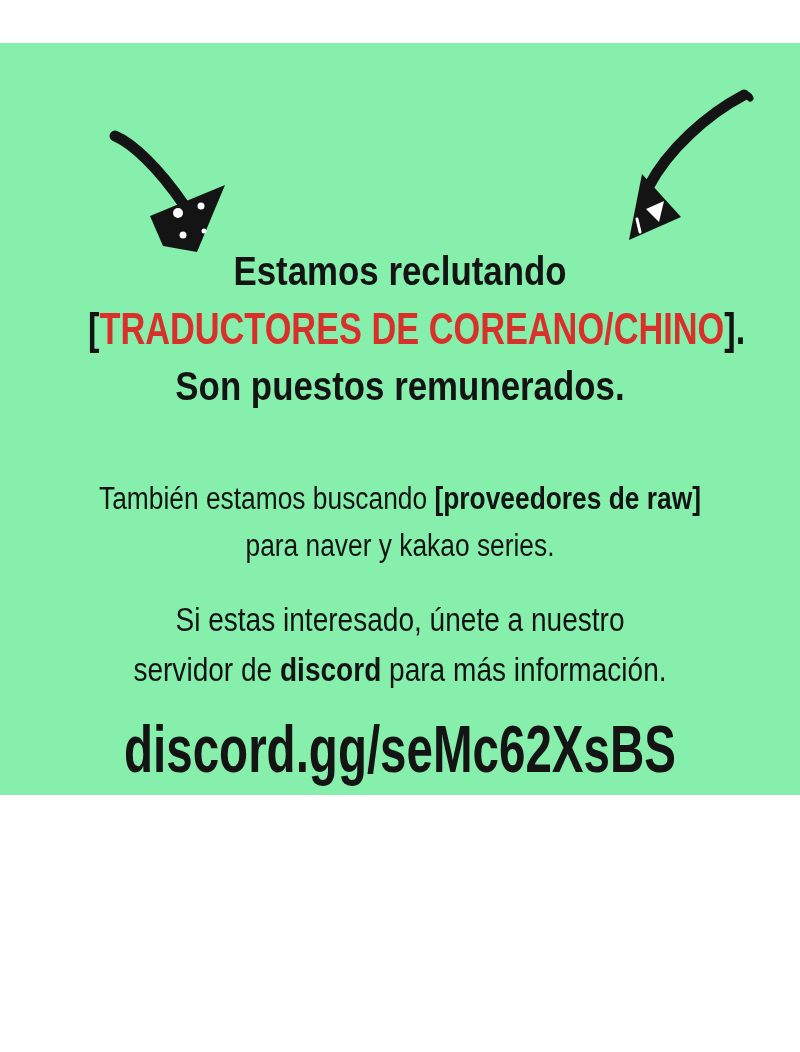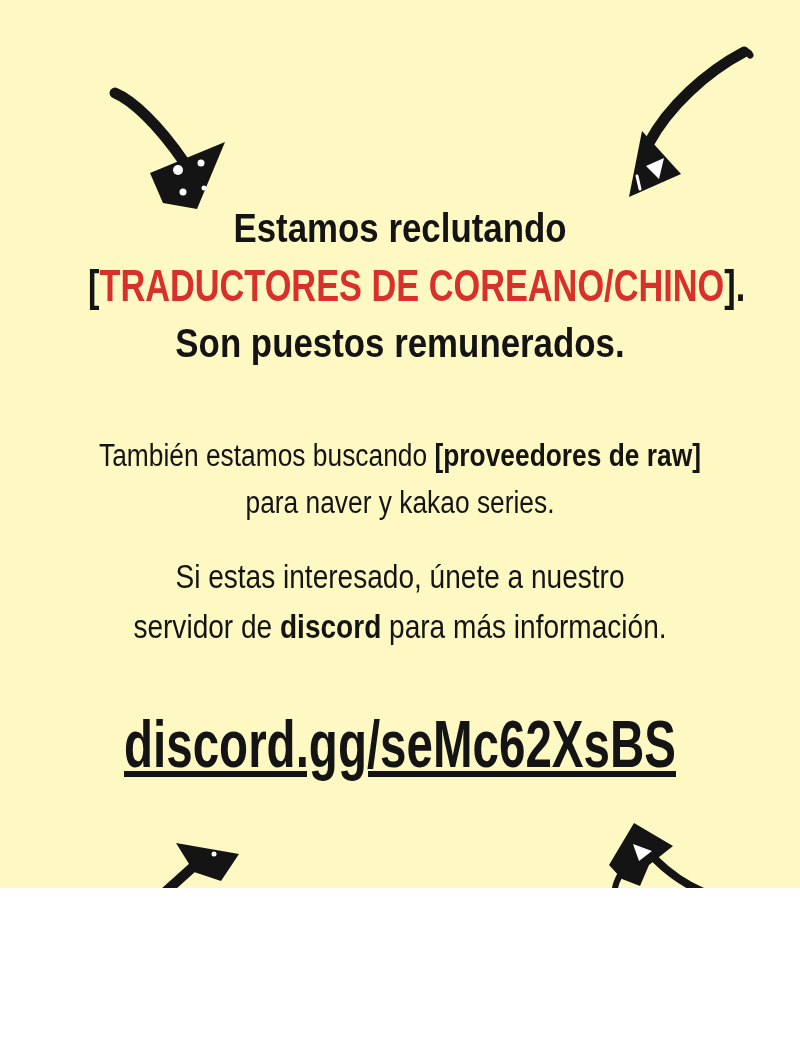--- a/index.html
+++ b/index.html
@@ -1,23 +1,24 @@
 <!DOCTYPE html>
 <html><head>
 <meta charset="utf-8">
 <style>
   html, body { margin: 0; padding: 0; background: #ffffff; }
   .page {
     position: relative;
     width: 800px;
-    height: 888px;
-    background: #fef9c3;
+    height: 752px;
+    background: #86efac;
     overflow: hidden;
     font-family: "Liberation Sans", sans-serif;
     color: #141414;
+    margin-top: 43px;
   }
   .arrows {
     position: absolute;
     left: 0; top: 0;
     width: 800px; height: 1052px;
     pointer-events: none;
   }
   .textblock {
     position: absolute;
     left: 0;
@@ -37,21 +38,21 @@
   .b1-l3 { font-size: 41px; line-height: 57px; font-weight: 700; }
   .red-text { color: #d8312b; }
   .bracket { color: #141414; }
   
   .block2 { top: 432px; }
   .b2-line { font-size: 31px; line-height: 47px; font-weight: 400; }
   
   .block3 { top: 552px; }
   .b3-line { font-size: 33px; line-height: 50px; font-weight: 400; }
   
-  .discord-block { top: 700px; text-decoration: underline; }
+  .discord-block { top: 662px; }
   .discord-line {
     font-size: 66px;
     line-height: 88px;
     font-weight: 700;
     transform: scaleX(0.72);
   }
 </style>
 </head>
 <body>
 

